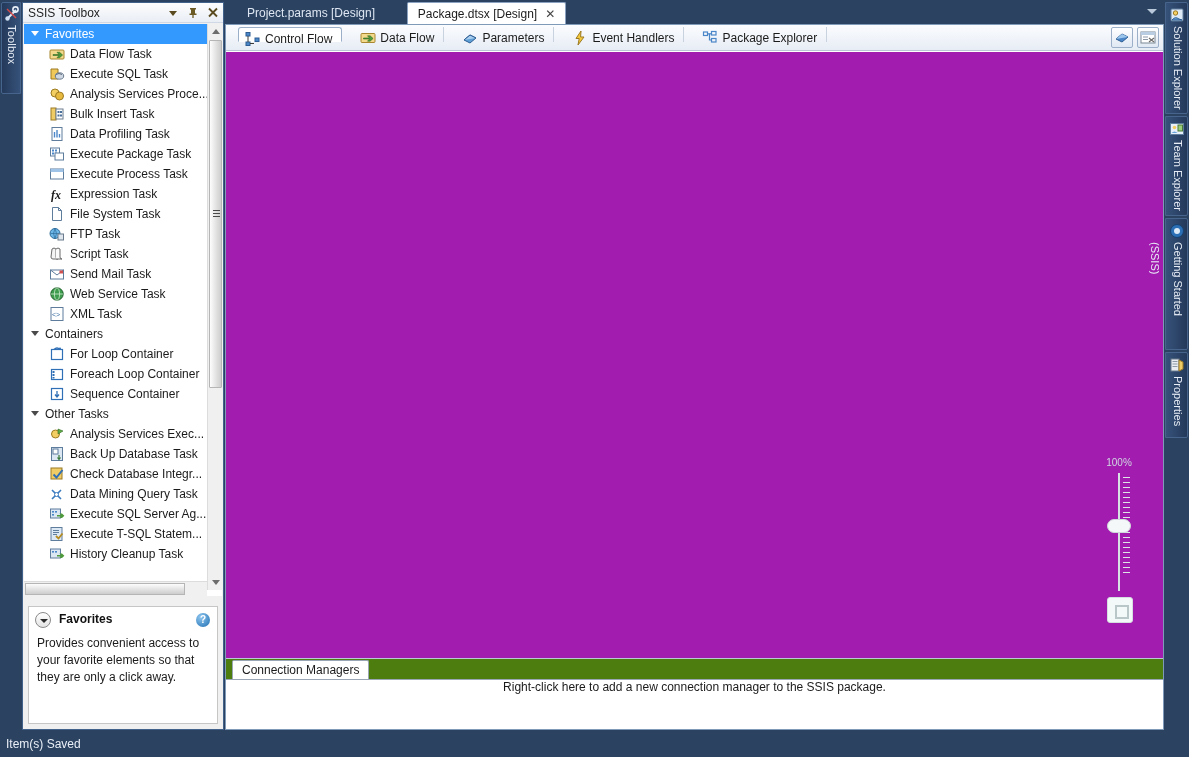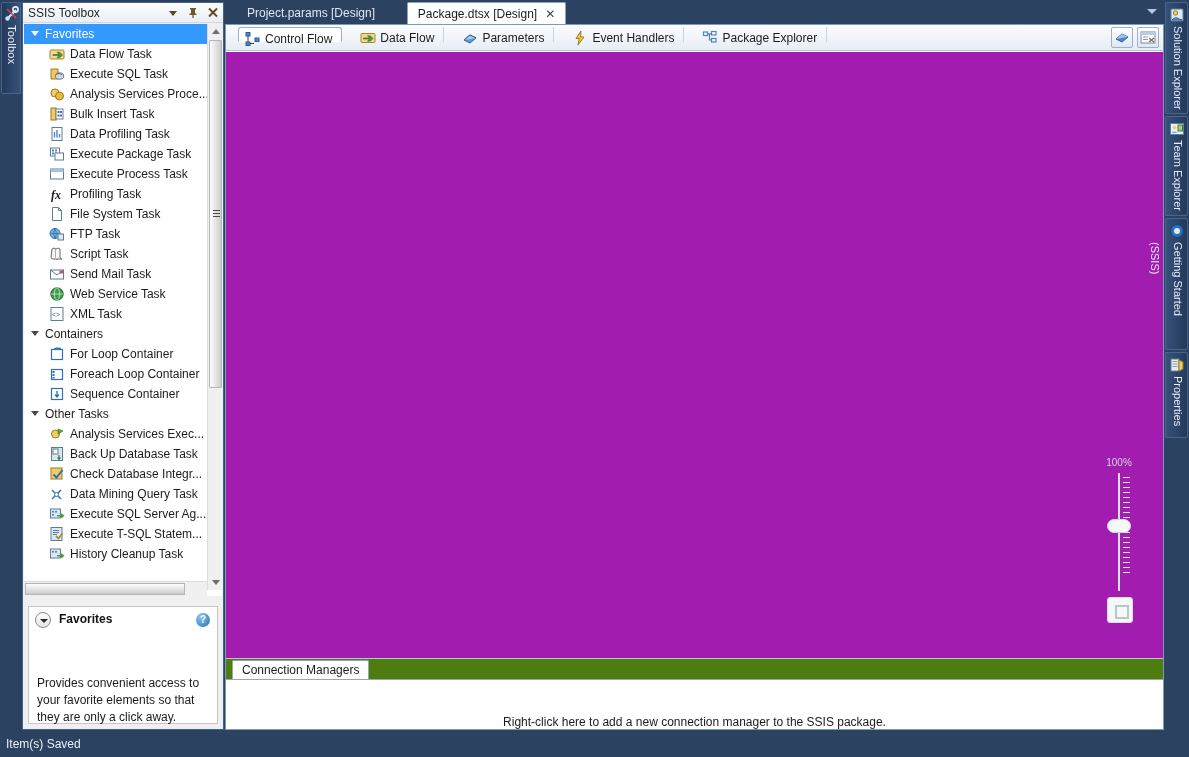--- a/index.html
+++ b/index.html
@@ -130,21 +130,21 @@
   }
   .desc-title { position: absolute; left: 30px; top: 5px; font-weight: bold; font-size: 12px; color: #111; }
   .desc-help {
     position: absolute; right: 7px; top: 6px; width: 14px; height: 14px; border-radius: 50%;
     background: radial-gradient(circle at 35% 30%, #8fc6ef, #1f6fb2);
     color: #fff; font-size: 10px; line-height: 14px; text-align: center; font-weight: bold;
     cursor: pointer;
   }
   .desc-body {
     position: absolute; left: 8px; top: 28px; right: 8px;
-    font-size: 12px; color: #1b1b1b; line-height: 17px; margin-top: 40px;
+    font-size: 12px; color: #1b1b1b; line-height: 17px;
   }
 
   
   .docwell { position: absolute; left: 225px; top: 0; width: 939px; height: 730px; }
 
   .tabstrip { position: relative; height: 24px; }
   .dtab {
     position: absolute; top: 3px; height: 21px; padding: 0 10px;
     line-height: 21px; font-size: 12px; color: #dde6f2; cursor: pointer;
     border-radius: 2px 2px 0 0;
@@ -224,21 +224,21 @@
   }
   .cm-tabstrip { position: relative; height: 20px; background: #4d7c0f; }
   .cm-tab {
     position: absolute; left: 6px; top: 1px; height: 19px; padding: 0 9px; line-height: 19px;
     font-size: 12px; color: #1b1b1b; background: #ffffff;
     border: 1px solid #9aa6b5; border-bottom: none; border-radius: 2px 2px 0 0; cursor: pointer;
   }
   .cm-body {
     position: absolute; left: 0; top: 20px; width: 937px; height: 50px;
     background: #ffffff; border-top: 1px solid #9aa6b5;
-    display: flex; align-items: flex-end; justify-content: center;
+    display: flex; align-items: flex-start; justify-content: center;
   }
   .cm-hint { font-size: 12px; color: #1b1b1b; }
 
   
   .right-rail {
     position: absolute; right: 0; top: 0; width: 25px; height: 730px; background: #2b4261;
   }
   .rtab {
     position: absolute; left: 1px; width: 23px;
     background: linear-gradient(to left, #24395a, #36527a);
@@ -363,21 +363,21 @@
           <div class="item"><span class="ic">
               <svg width="16" height="16" viewBox="0 0 16 16">
                 <rect x="1.5" y="3" width="13" height="10" fill="#fff" stroke="#5e7c9c"></rect>
                 <rect x="1.5" y="3" width="13" height="3" fill="#9fc3e6"></rect>
               </svg>
             </span><span>Execute Process Task</span></div>
           <div class="item"><span class="ic">
               <svg width="16" height="16" viewBox="0 0 16 16">
                 <text x="2" y="12.5" font-family="serif" font-style="italic" font-weight="bold" font-size="12" fill="#1b1b1b">fx</text>
               </svg>
-            </span><span>Profiling Task</span></div>
+            </span><span>Expression Task</span></div>
           <div class="item"><span class="ic">
               <svg width="16" height="16" viewBox="0 0 16 16">
                 <path d="M3.5 1.5 h6 l3 3 v10 h-9 Z" fill="#fff" stroke="#5e7c9c"></path>
                 <path d="M9.5 1.5 v3 h3" fill="none" stroke="#5e7c9c"></path>
               </svg>
             </span><span>File System Task</span></div>
           <div class="item"><span class="ic">
               <svg width="16" height="16" viewBox="0 0 16 16">
                 <circle cx="6" cy="7.5" r="5" fill="#6cb6e8" stroke="#2c6b9a"></circle>
                 <path d="M1.5 7.5 h9 M6 2.5 q3 5 0 10 M6 2.5 q-3 5 0 10" fill="none" stroke="#2c6b9a" stroke-width=".7"></path>

